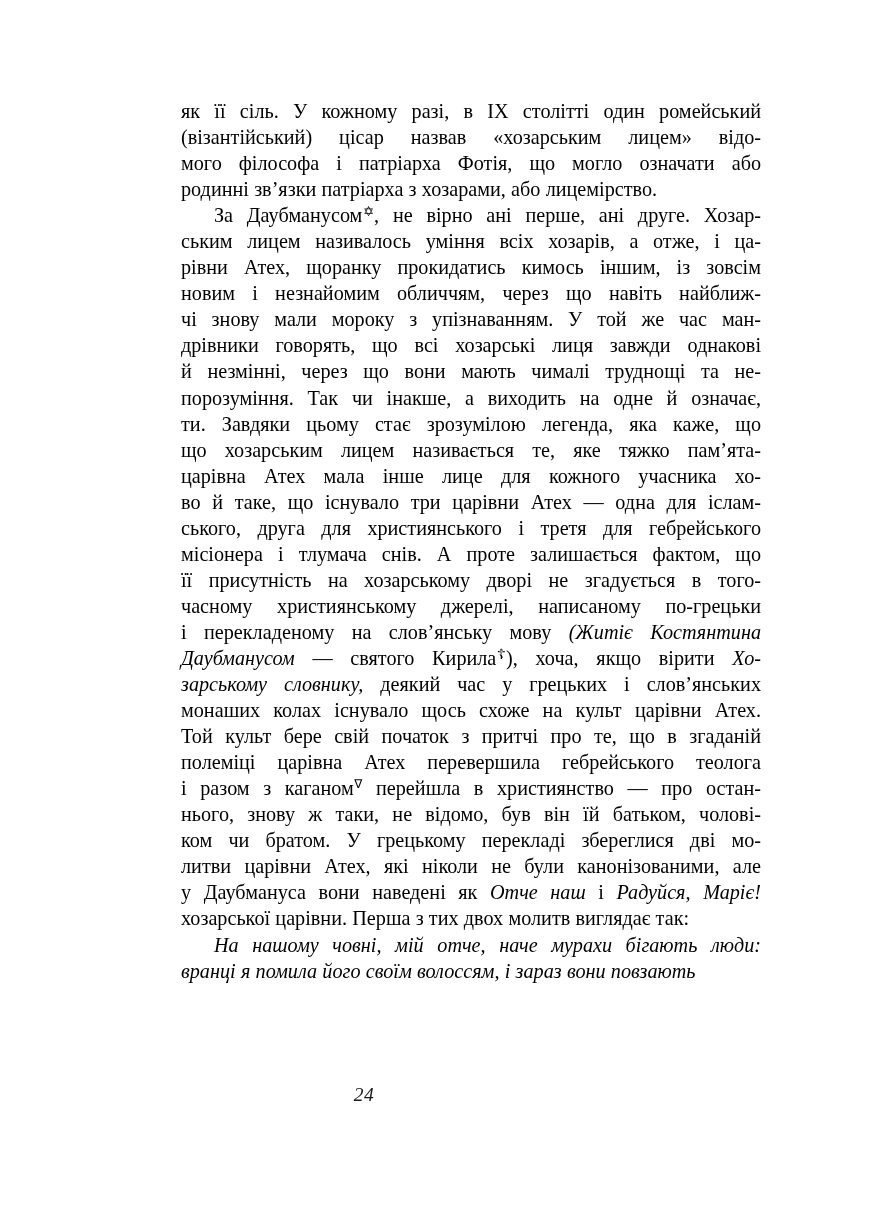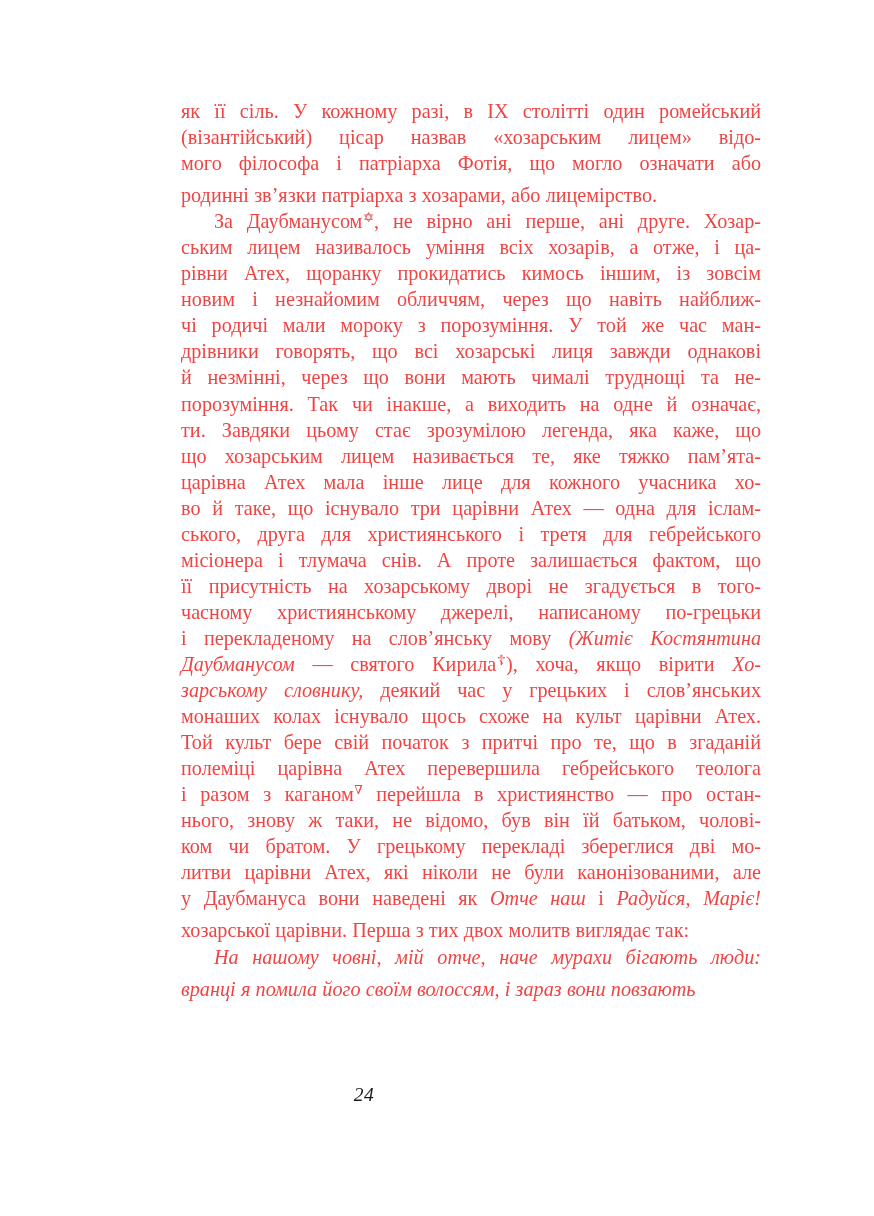--- a/index.html
+++ b/index.html
@@ -32,21 +32,22 @@
   p.para {
     margin: 0;
     padding: 0;
     font-size: 20.2px;
     line-height: 26.05px;
     text-align: justify;
     text-justify: inter-word;
     -webkit-hyphens: none;
     hyphens: none;
     word-spacing: 0.01em;
-    color: #ef4444;
+    color: #000000;
+    font-family: Liberation Serif, serif;
   }
   .it {
     font-style: italic;
   }
   .marker {
     font-size: 0.62em;
     vertical-align: 0.52em;
     line-height: 0;
     letter-spacing: 0;
     padding-left: 0.5px;
@@ -68,21 +69,20 @@
   .line {
     display: block;
     text-align: justify;
     text-align-last: justify;
     font-size: 20.2px;
     line-height: 26.05px;
     white-space: nowrap;
   }
   .line.last {
     text-align-last: left;
-    margin-top: 6px;
   }
   .line.indent {
     text-indent: 33px;
   }
   .line.it {
     font-style: italic;
   }
   .prayer {
     margin-top: 0;
   }
@@ -112,21 +112,21 @@
       <span class="line last">родинні зв’язки патріарха з хозарами, або лицемірство.</span>
     </p>
 
     <p class="para">
 
       <span class="line indent"><span>За Даубманусом</span><span class="marker star">✡</span><span>, не вірно ані перше, ані друге. Хозар-</span></span>
 
       <span class="line">ським лицем називалось уміння всіх хозарів, а отже, і ца-</span>
       <span class="line">рівни Атех, щоранку прокидатись кимось іншим, із зовсім</span>
       <span class="line">новим і незнайомим обличчям, через що навіть найближ-</span>
-      <span class="line">чі родичі мали мороку з порозуміння. У той же час ман-</span>
+      <span class="line">чі знову мали мороку з упізнаванням. У той же час ман-</span>
       <span class="line">дрівники говорять, що всі хозарські лиця завжди однакові</span>
       <span class="line">й незмінні, через що вони мають чималі труднощі та не-</span>
       <span class="line">порозуміння. Так чи інакше, а виходить на одне й означає,</span>
       <span class="line">ти. Завдяки цьому стає зрозумілою легенда, яка каже, що</span>
       <span class="line">що хозарським лицем називається те, яке тяжко пам’ята-</span>
       <span class="line">царівна Атех мала інше лице для кожного учасника хо-</span>
 
 
       <span class="line">во й таке, що існувало три царівни Атех — одна для іслам-</span>
       <span class="line">ського, друга для християнського і третя для гебрейського</span>

